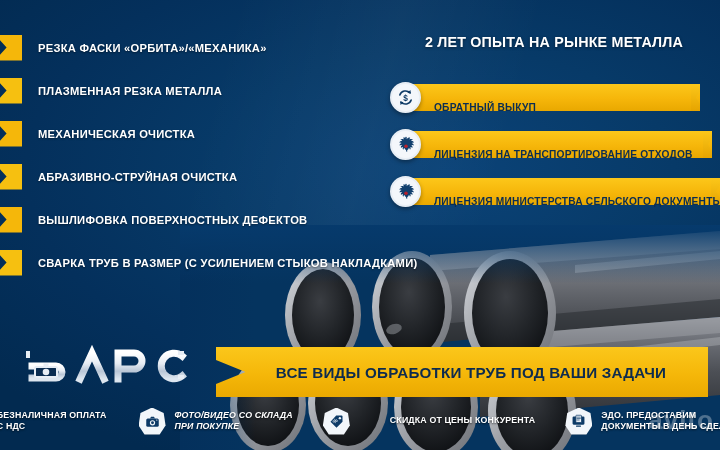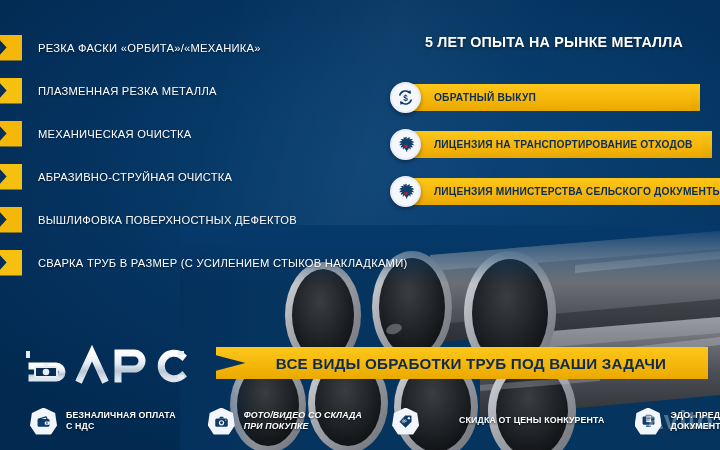--- a/index.html
+++ b/index.html
@@ -31,21 +31,21 @@
   
   .service-list{position:absolute;left:0;top:26px;width:420px;z-index:6;}
   .service-row{position:relative;height:43px;display:flex;align-items:center;}
   .marker{
     position:relative;width:22px;height:26px;flex:0 0 22px;margin-right:0;
     background:#f5b70a;
     clip-path:polygon(0 0, 100% 0, 100% 100%, 0 100%, 0 78%, 30% 50%, 0 22%);
   }
   .marker.m2{background:#f6c010;}
   .svc-label{
-    margin-left:16px;color:#ffffff;font-weight:normal;font-size:11.2px;
+    margin-left:16px;color:#ffffff;font-weight:bold;font-size:11.2px;
     letter-spacing:0.25px;white-space:nowrap;
     text-shadow:0 1px 2px rgba(0,0,0,0.45);
   }
 
   
   .headline{
     position:absolute;left:396px;top:34px;width:316px;z-index:7;
     color:#ffffff;font-weight:bold;font-size:14.3px;letter-spacing:0.2px;
     text-align:center;text-shadow:0 1px 3px rgba(0,0,0,0.5);
     white-space:nowrap;
@@ -69,46 +69,46 @@
     clip-path:polygon(0 0,100% 0,100% 26%,55% 50%,100% 74%,100% 100%,0 100%);
   }
   .badge-ico{
     position:absolute;left:0;top:-2px;width:31px;height:31px;border-radius:50%;
     background:#f4f7fb;box-shadow:0 2px 4px rgba(0,0,0,0.35);
     display:flex;align-items:center;justify-content:center;
     border:2px solid #e8eef5;box-sizing:border-box;
   }
   .badge-ico svg{display:block;}
   .badge-text{
-    position:absolute;left:44px;top:0;height:27px;line-height:27px;
+    position:absolute;left:44px;top:10px;height:27px;line-height:27px;
     color:#0b2d52;font-weight:bold;font-size:10.2px;letter-spacing:0.2px;
     white-space:nowrap;
   }
 
   
   .logo{position:absolute;left:22px;top:342px;width:175px;height:46px;z-index:8;}
   .logo svg{display:block;}
 
   
   .main-banner{
-    position:absolute;left:216px;top:347px;width:492px;height:32px;z-index:9;
+    position:absolute;left:216px;top:347px;width:492px;height:50px;z-index:9;
     background:linear-gradient(180deg,#fbc71b 0%,#f5b709 55%,#eaa900 100%);
     clip-path:polygon(0 0, 100% 0, 100% 100%, 0 100%, 0 74%, 6% 50%, 0 26%);
     box-shadow:0 2px 5px rgba(0,0,0,0.35);
     display:flex;align-items:center;justify-content:center;
   }
   .main-banner span{
     color:#0d2b4e;font-weight:bold;font-size:15.2px;letter-spacing:0.2px;
     white-space:nowrap;padding-left:18px;
   }
 
   
   .features{
-    position:absolute;left:8px;bottom:0;width:644px;height:58px;z-index:9;
-    display:flex;align-items:center;
+    position:absolute;left:16px;bottom:0;width:644px;height:58px;z-index:9;
+    display:flex;align-items:center;justify-content:center;
   }
   .feature{position:relative;display:flex;align-items:center;height:40px;}
   .f1{margin-left:22px;}
   .f2{margin-left:32px;font-style:italic;}
   .f3{margin-left:30px;gap:31px;}
   .f4{margin-left:30px;}
   .feat-ico{
     width:27px;height:27px;flex:0 0 27px;margin-right:9px;
     background:#f2f6fa;
     clip-path:polygon(50% 0%, 93% 20%, 100% 67%, 78% 100%, 22% 100%, 0 67%, 7% 20%);
@@ -246,21 +246,21 @@
       <div class="svc-label">ВЫШЛИФОВКА ПОВЕРХНОСТНЫХ ДЕФЕКТОВ</div>
     </div>
 
     <div class="service-row">
       <div class="marker m2"></div>
       <div class="svc-label">СВАРКА ТРУБ В РАЗМЕР (С УСИЛЕНИЕМ СТЫКОВ НАКЛАДКАМИ)</div>
     </div>
 
   </div>
 
-  <div class="headline">5 ЛЕТ ОПЫТА НА РЫНКЕ МЕТАЛЛА</div>
+  <div class="headline">2 ЛЕТ ОПЫТА НА РЫНКЕ МЕТАЛЛА</div>
 
   <div class="badges">
 
     <div class="badge badge1">
       <div class="badge-bar"></div>
       <div class="badge-ico">
         <svg width="21" height="21" viewBox="0 0 24 24" aria-hidden="true">
           <path d="M5.5 9.2a7 7 0 0 1 11.6-2.6" fill="none" stroke="#0d3a66" stroke-width="1.8" stroke-linecap="round"></path>
           <path d="M18.5 14.8A7 7 0 0 1 6.9 17.4" fill="none" stroke="#0d3a66" stroke-width="1.8" stroke-linecap="round"></path>
           <polygon points="17.6,3.4 18.2,7.8 14.1,6.6" fill="#0d3a66"></polygon>

